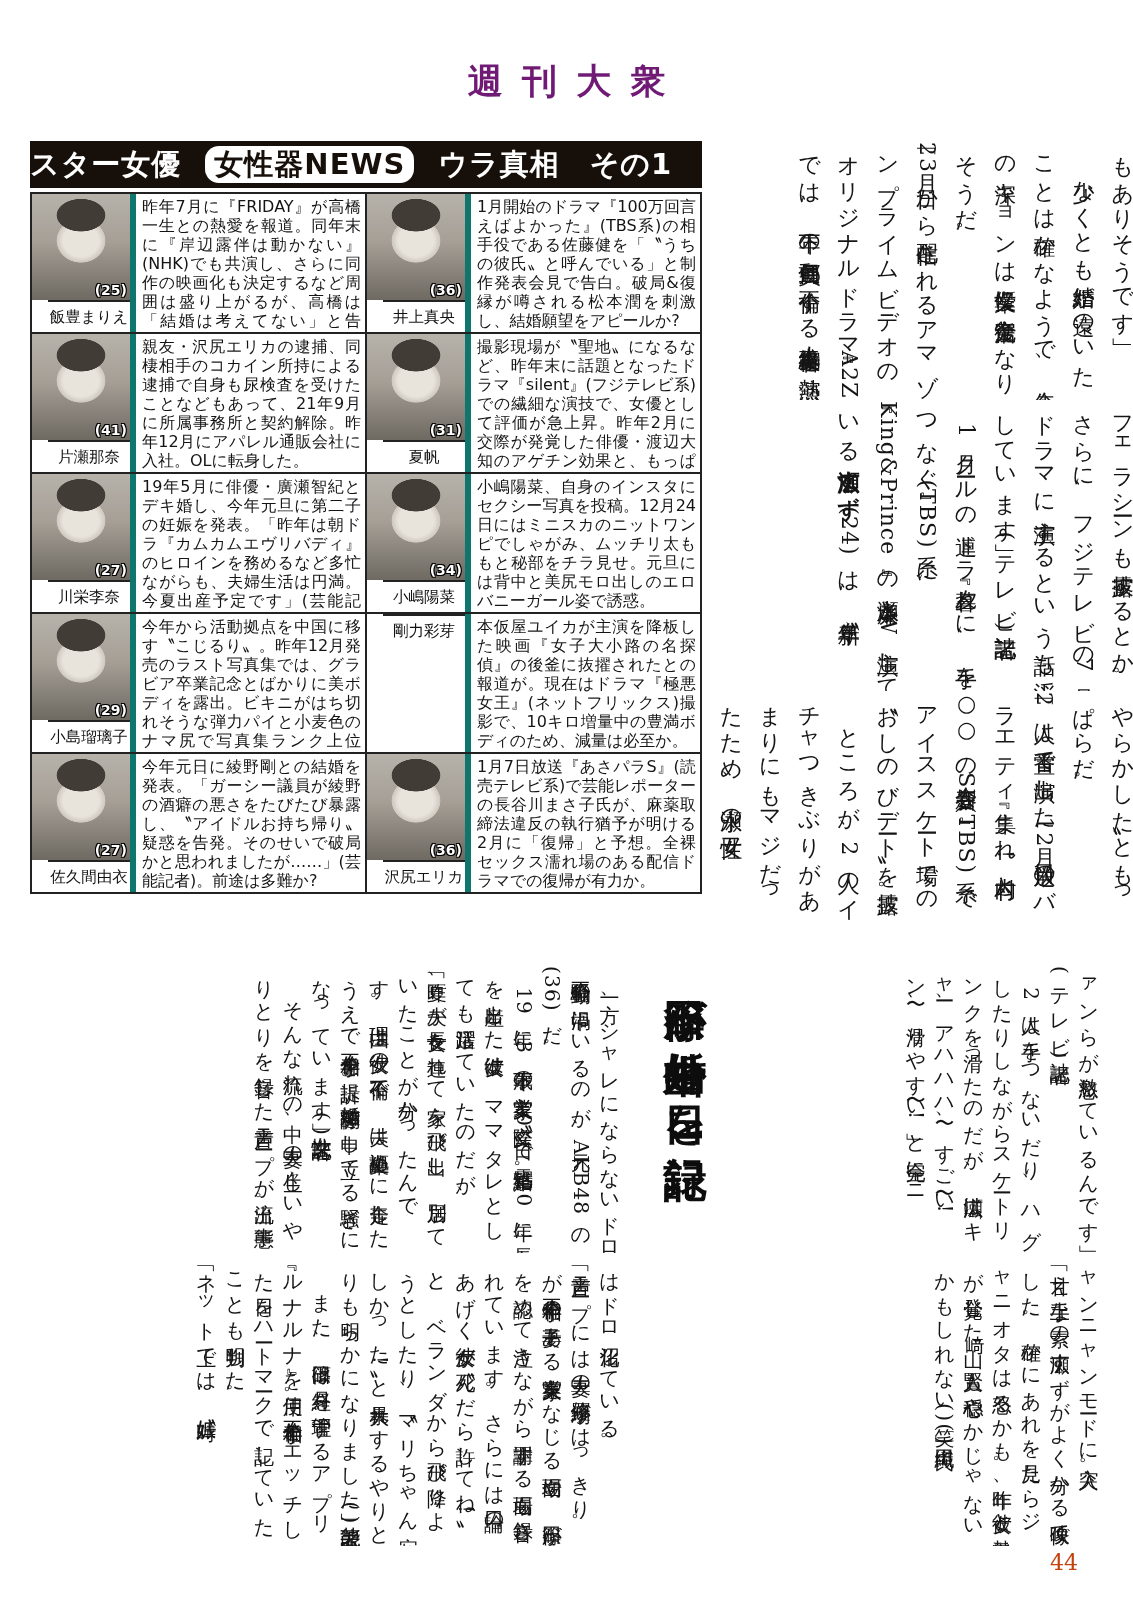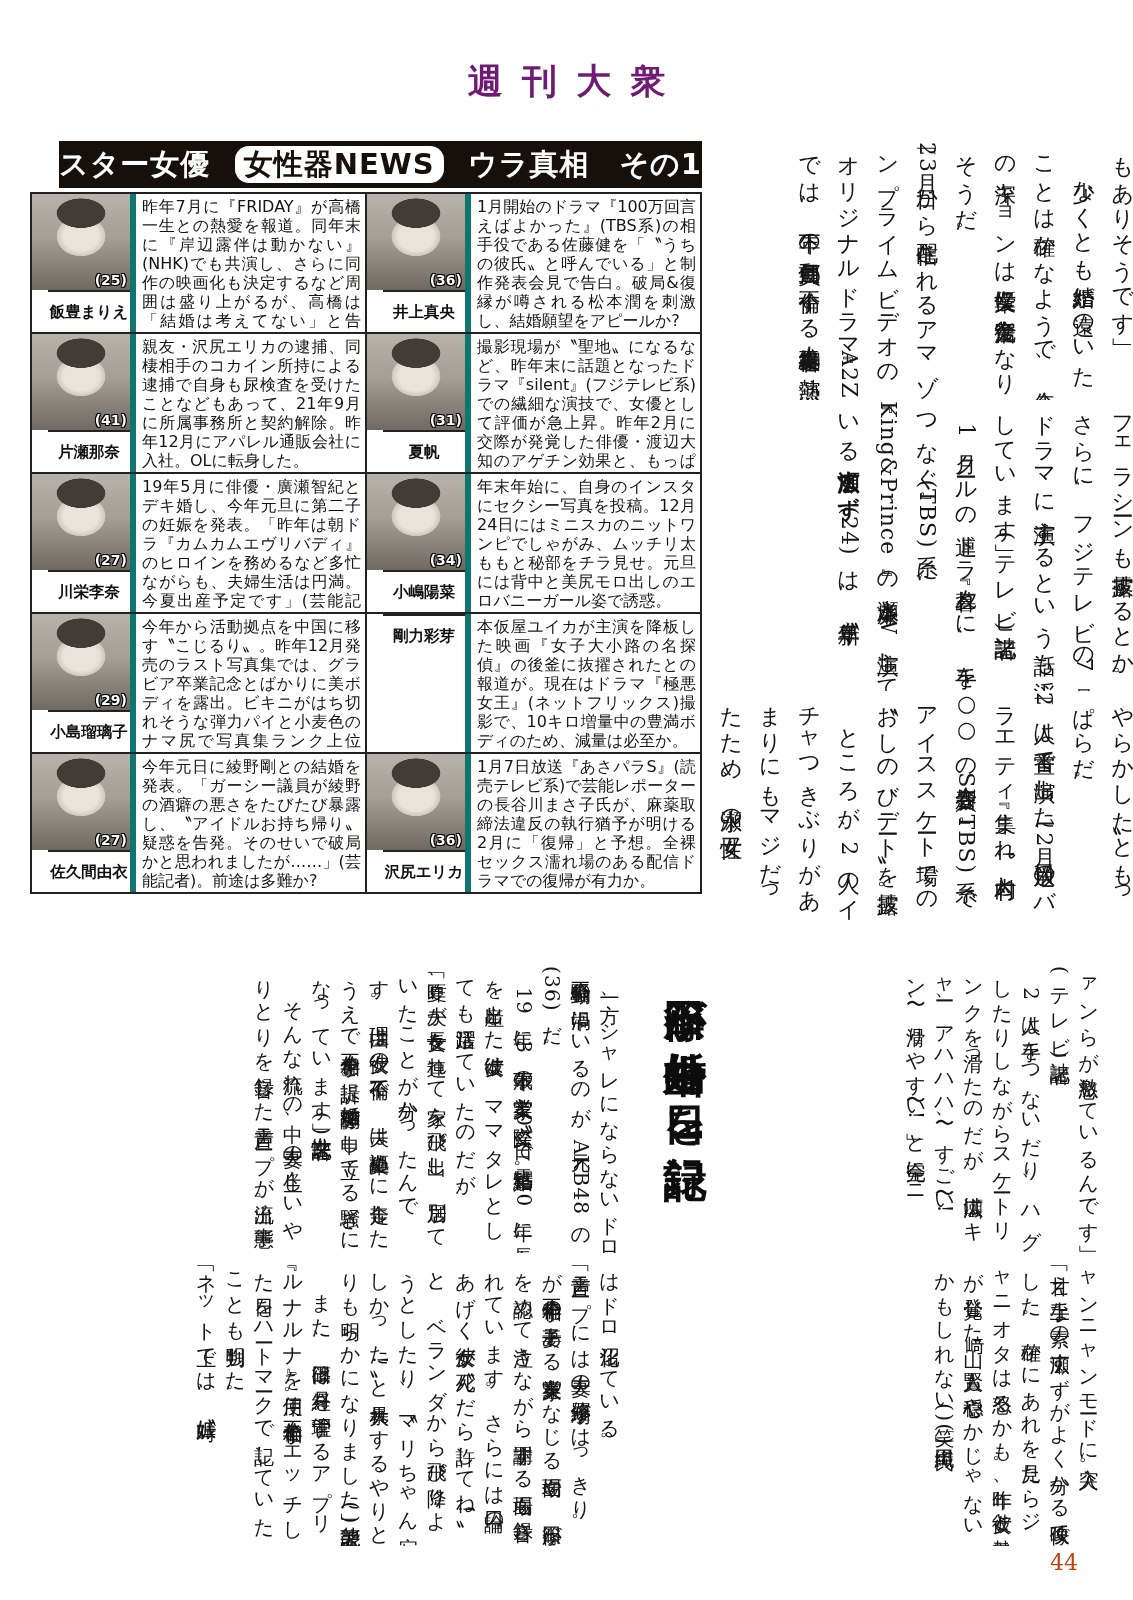--- a/index.html
+++ b/index.html
@@ -14,24 +14,23 @@
     position:absolute; top:58px; left:0; width:100%;
     text-align:center; font-size:35px; font-weight:600;
     letter-spacing:0.55em; text-indent:0.55em;
     font-family:"DejaVu Serif", serif; color:#701a75;
   }
   
   .top-section { position:absolute; top:141px; left:30px; width:1073px; height:785px; display:flex; }
   .feature-box { width:672px; flex:0 0 672px; }
   .banner {
     height:47px; background:#17100a; color:#fff;
-    display:flex; align-items:center; justify-content:space-between; gap:13px;
+    display:flex; align-items:center; justify-content:flex-start; gap:24px;
     font-family:"DejaVu Sans", sans-serif; font-weight:bold; font-size:29px;
     letter-spacing:1px;
-    margin-left:29px;
   }
   .banner .hl { background:#fff; color:#17100a; padding:0 9px; line-height:1.25;border-radius:14px; }
   .grid {
     margin-top:4px; display:grid; grid-template-columns:1fr 1fr;
     border-top:2px solid #222; border-left:2px solid #222;
   }
   .cell { height:140px; display:flex; border-right:2px solid #222; border-bottom:2px solid #222; background:#fff; }
   .photo-col { width:104px; flex:0 0 104px; display:flex; flex-direction:column; border-right:6px solid #0f766e; }
   .photo {
     flex:1; position:relative;
@@ -39,23 +38,23 @@
       radial-gradient(ellipse 42% 26% at 50% 20%, #413c36 0 58%, rgba(0,0,0,0) 60%),
       radial-gradient(ellipse 36% 30% at 50% 44%, #e8e4dc 0 50%, #cfc9c0 68%, rgba(0,0,0,0) 70%),
       linear-gradient(180deg, #b7b2aa 0%, #a59f96 45%, #6e6961 100%);
   }
   .age {
     position:absolute; right:3px; bottom:2px;
     font-family:"DejaVu Sans", sans-serif; font-weight:bold; font-size:14px; color:#fff;
     text-shadow:-1px -1px 0 #000, 1px -1px 0 #000, -1px 1px 0 #000, 1px 1px 0 #000;
   }
   .name {
-    height:42px; border-top:2px solid #222; background:#fff;
+    height:32px; border-top:2px solid #222; background:#fff;
     display:flex; align-items:center; justify-content:center;
-    font-family:"DejaVu Sans", sans-serif; font-weight:bold; font-size:15.5px; color:#111;
+    font-family:"DejaVu Sans", sans-serif; font-weight:normal; font-size:15.5px; color:#111;
     white-space:nowrap; overflow:hidden;margin-left:16px;
   }
   .blurb {
     flex:1; padding:3px 4px 2px 6px;
     font-family:"DejaVu Sans", sans-serif; font-size:16px; line-height:1.19;
     color:#141414; overflow:hidden;
     text-align:justify;
   }
   
   .article-right { flex:1; padding-left:10px; display:flex; flex-direction:column; }
@@ -157,21 +156,21 @@
           <div class="blurb">19年5月に俳優・廣瀬智紀とデキ婚し、今年元旦に第二子の妊娠を発表。「昨年は朝ドラ『カムカムエヴリバディ』のヒロインを務めるなど多忙ながらも、夫婦生活は円満。今夏出産予定です」(芸能記者)</div>
         </div>
 
         <div class="cell">
           <div class="photo-col">
             <div class="photo">
               <span class="age">(34)</span>
             </div>
             <div class="name">小嶋陽菜</div>
           </div>
-          <div class="blurb">年末年始に、自身のインスタにセクシー写真を投稿。12月24日にはミニスカのニットワンピでしゃがみ、ムッチリ太ももと秘部をチラ見せ。元旦には背中と美尻モロ出しのエロバニーガール姿で誘惑。</div>
+          <div class="blurb">小嶋陽菜、自身のインスタにセクシー写真を投稿。12月24日にはミニスカのニットワンピでしゃがみ、ムッチリ太ももと秘部をチラ見せ。元旦には背中と美尻モロ出しのエロバニーガール姿で誘惑。</div>
         </div>
 
         <div class="cell">
           <div class="photo-col">
             <div class="photo">
               <span class="age">(29)</span>
             </div>
             <div class="name">小島瑠璃子</div>
           </div>
           <div class="blurb">今年から活動拠点を中国に移す〝こじるり〟。昨年12月発売のラスト写真集では、グラビア卒業記念とばかりに美ボディを露出。ビキニがはち切れそうな弾力パイと小麦色のナマ尻で写真集ランク上位に。</div>

